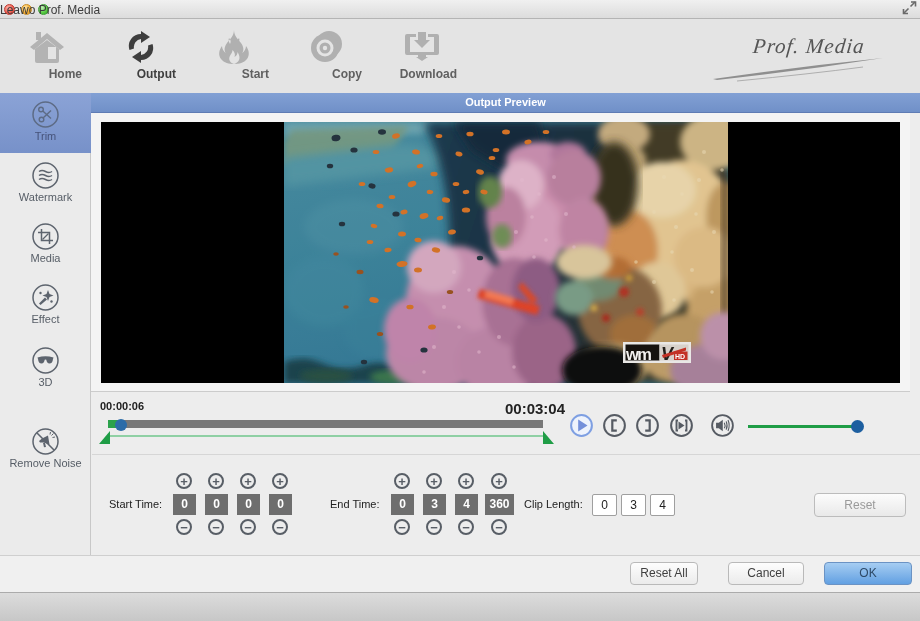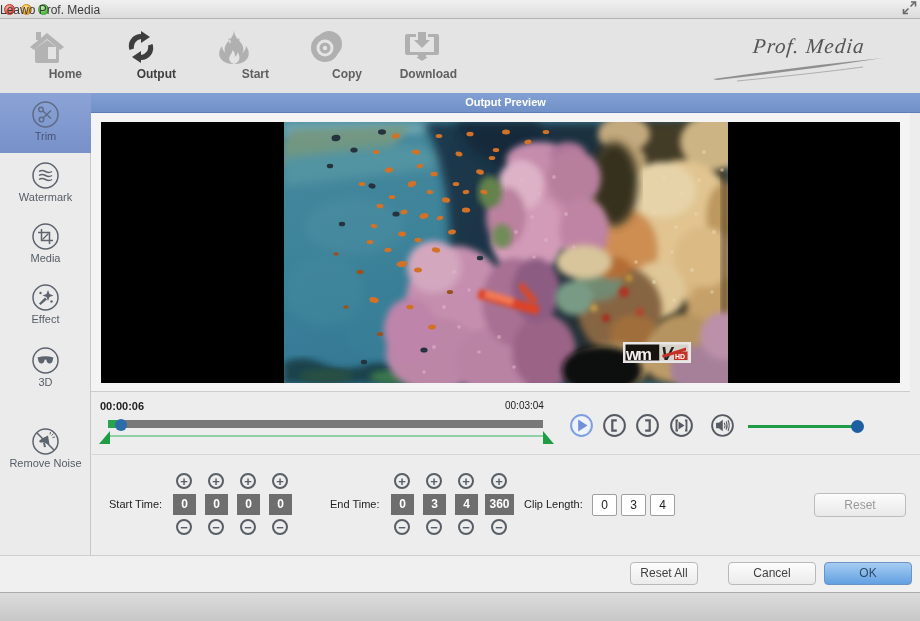--- a/index.html
+++ b/index.html
@@ -41,21 +41,21 @@
   background:linear-gradient(#82a0d4,#7090c8);
   border-bottom:1px solid #5f7cb4;
   color:#fff; font-size:11px; font-weight:bold; text-align:center; line-height:19px; }
 #panel { left:91px; top:113px; width:819px; height:279px; background:#f4f4f4;
   border-bottom:1px solid #cccccc; }
 #videobox { left:101px; top:122px; width:799px; height:261px; background:#000; }
 #videosvg { left:284px; top:122px; }
 
 
 #time-l { left:100px; top:400px; font-size:11px; font-weight:bold; color:#222; }
-#time-r { left:505px; top:400px; font-size:10px; font-weight:normal; color:#222; }
+#time-r { left:505px; top:400px; font-size:15px; font-weight:bold; color:#222; }
 #track { left:108px; top:420px; width:435px; height:8px; background:#787878; }
 #track-green { left:108px; top:420px; width:10px; height:8px; background:#2ba24c; }
 #knob { left:115px; top:419px; width:12px; height:12px; border-radius:50%; background:#2c6ca8; }
 #greenline { left:108px; top:435px; width:436px; height:2px; background:#8fd0a4; }
 .tri { width:0; height:0; }
 #tri-l { left:99px; top:431px; border-bottom:13px solid #1f9d46; border-left:11px solid transparent; }
 #tri-r { left:543px; top:431px; border-bottom:13px solid #1f9d46; border-right:11px solid transparent; }
 
 
 .pbtn { top:414px; width:23px; height:23px; }
@@ -76,21 +76,21 @@
   background:linear-gradient(#fcfcfc,#e9e9e9); border:1px solid #bcbcbc;
   color:#9a9a9a; font-size:12px; text-align:center; line-height:22px; }
 
 
 #botbar { left:0; top:555px; width:920px; height:37px; background:#f0f0f0;
   border-top:1px solid #cfcfcf; }
 .btn { top:562px; height:23px; border-radius:4px; font-size:12px; text-align:center;
   line-height:21px; }
 #btn-resetall { left:630px; width:68px; background:linear-gradient(#fdfdfd,#ebebeb);
   border:1px solid #b9b9b9; color:#3f3f3f; }
-#btn-cancel { left:728px; width:88px; background:linear-gradient(#fdfdfd,#ebebeb);
+#btn-cancel { left:728px; width:76px; background:linear-gradient(#fdfdfd,#ebebeb);
   border:1px solid #b9b9b9; color:#3f3f3f; }
 #btn-ok { left:824px; width:88px; background:linear-gradient(#a6cdf2,#62a0e2);
   border:1px solid #6b93c4; color:#2e4a68; }
 #strip { left:0; top:592px; width:920px; height:29px;
   background:linear-gradient(#dcdcdc,#c7c7c7); border-top:1px solid #ababab; }
 </style>
 </head>
 <body>
 
 <div class="abs" id="titlebar"></div>

